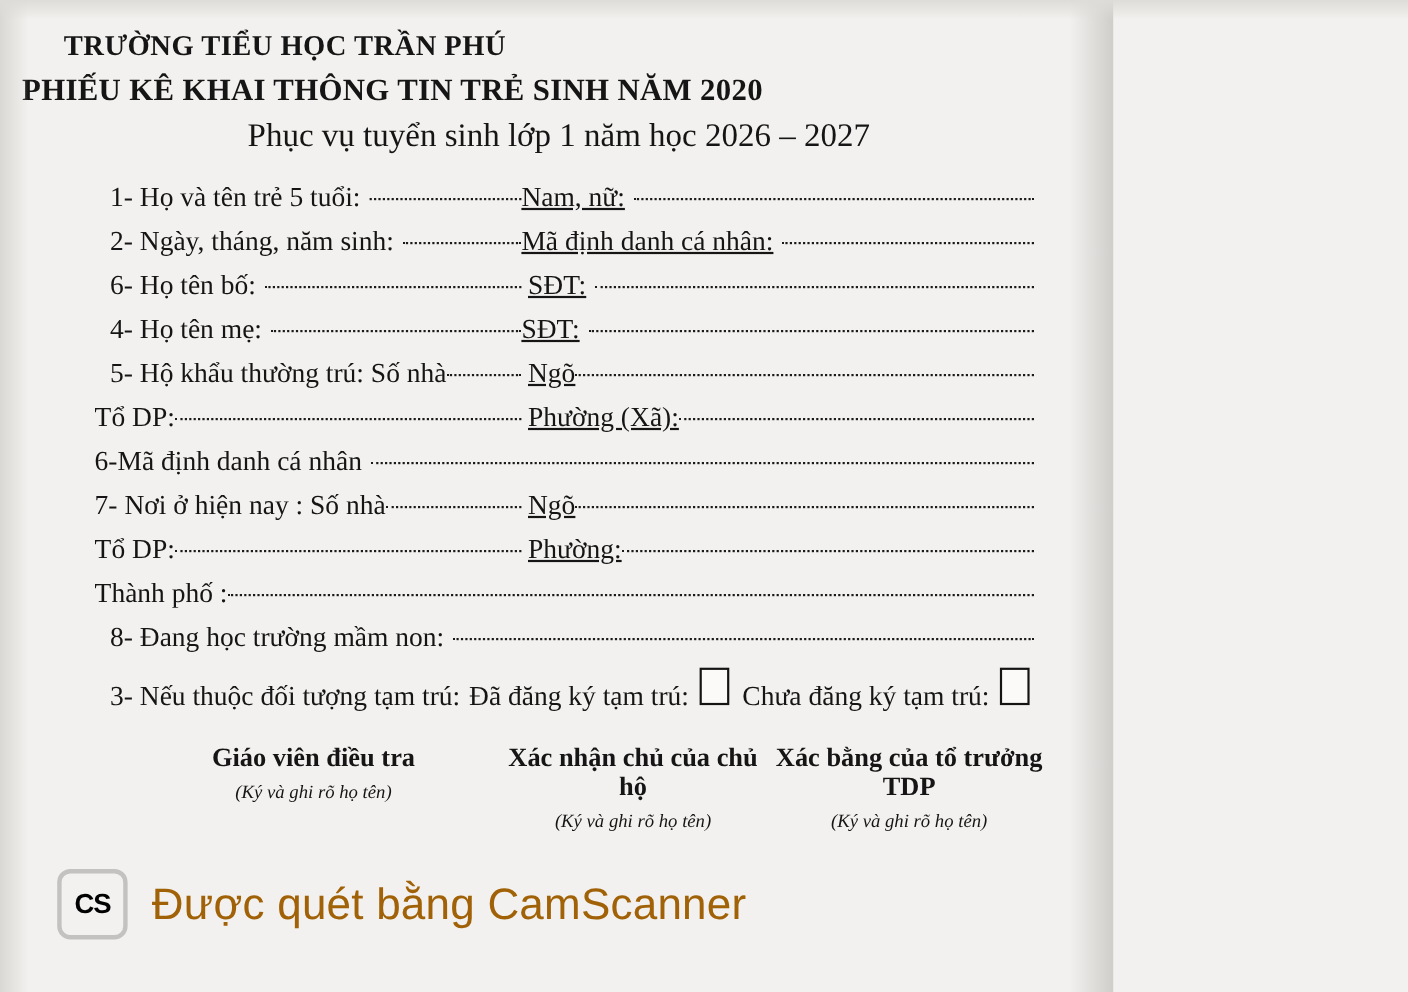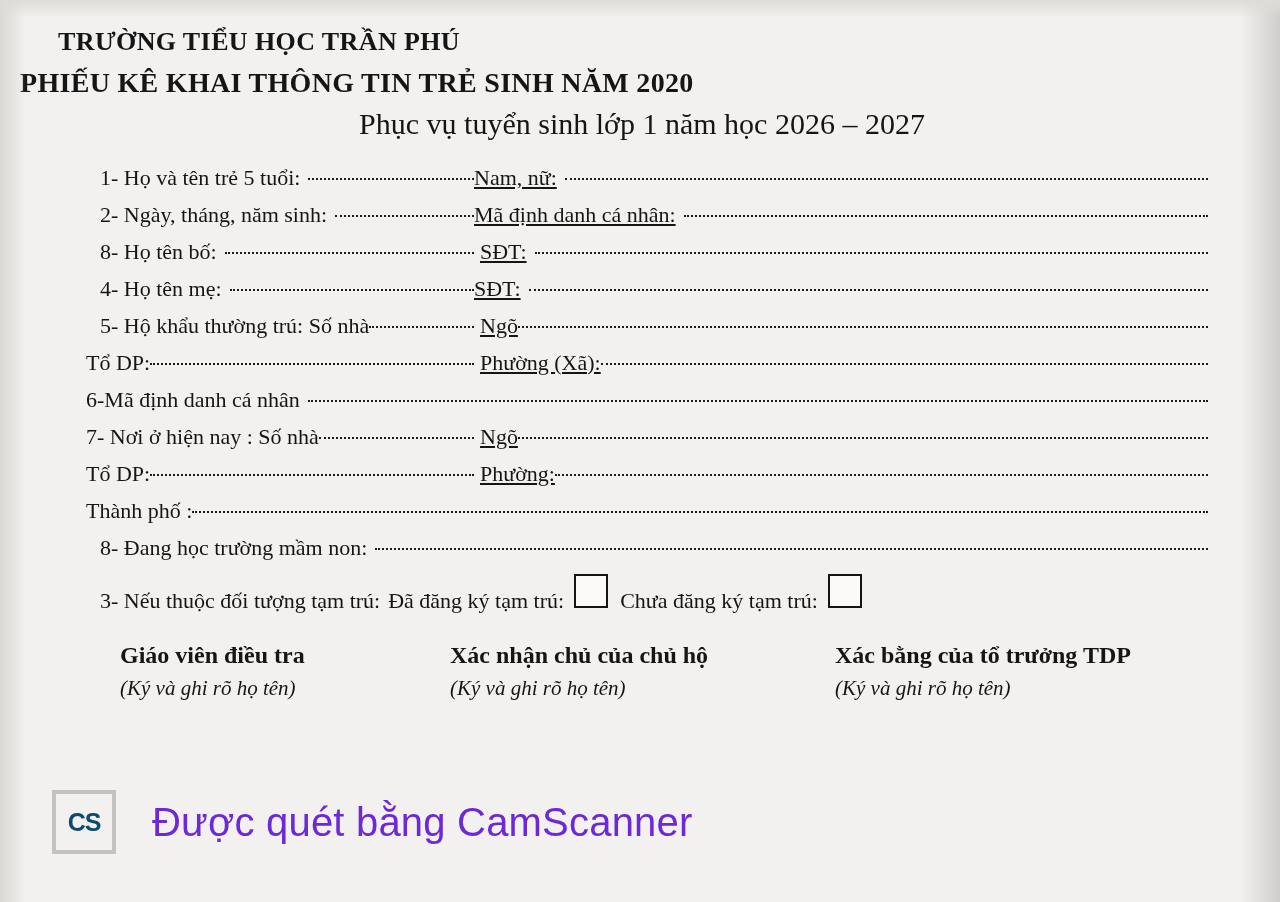--- a/index.html
+++ b/index.html
@@ -10,21 +10,21 @@
     width: 1280px;
     height: 902px;
     background: #f2f1ef;
     font-family: "Liberation Serif", serif;
     color: #151515;
     overflow: hidden;
     position: relative;
   }
   .page {
     position: relative;
-    width: 1280px;
+    width: 1012px;
     height: 902px;
     box-sizing: border-box;
     padding: 0;
   }
   
   .scan-shadow-left {
     position: absolute;
     left: 0; top: 0;
     width: 26px; height: 902px;
     background: linear-gradient(to right, #d9d8d4, rgba(242,241,239,0));
@@ -67,21 +67,21 @@
     text-align: center;
     font-size: 30px;
     margin-top: 8px;
     padding-left: 4px;
   }
 
   .form {
     margin-top: 26px;
     padding-left: 86px;
     padding-right: 72px;
-    font-size: 22px;
+    font-size: 25px;
     line-height: 1.0;
   }
   .row {
     display: flex;
     align-items: baseline;
     margin-bottom: 15px;
     white-space: nowrap;
   }
   .cell {
     display: flex;
@@ -116,62 +116,62 @@
     background: #fbfaf8;
   }
 
   .signatures {
     display: flex;
     margin-top: 30px;
     padding-left: 120px;
     padding-right: 60px;
   }
   .sig {
-    text-align: left;
+    text-align: center;
     flex: 1 1 0;
   }
   .sig.first { flex: 0 0 330px; }
   .sig-title {
     font-size: 24px;
     font-weight: bold;
   }
   .sig-note {
-    font-size: 21px;
+    font-size: 17px;
     font-style: italic;
     margin-top: 7px;
   }
 
   .watermark {
     position: absolute;
     left: 52px;
     top: 790px;
     display: flex;
     align-items: center;
     color: #b9b8b6;
     font-family: "Liberation Sans", sans-serif;
   }
   .cs-logo {
     width: 56px;
     height: 56px;
     border: 4px solid #c3c2c0;
-    border-radius: 0;
-    color: #0c4a6e;
+    border-radius: 12px;
+    color: #000000;
     font-size: 25px;
     font-weight: bold;
     display: flex;
     align-items: center;
     justify-content: center;
     letter-spacing: -1px;
     font-family: "Liberation Sans", sans-serif;
   }
   .cs-text {
     font-size: 40px;
-    margin-left: 36px;
+    margin-left: 22px;
     letter-spacing: .2px;
-    color: #6d28d9;
+    color: #a16207;
   }
 </style>
 </head>
 <body>
 
 <div class="page">
 
   <div class="scan-shadow-left"></div>
   <div class="scan-shadow-right"></div>
   <div class="scan-shadow-top"></div>
@@ -205,21 +205,21 @@
       </div>
       <div class="cell right">
         <span class="lbl">Mã định danh cá nhân:</span>
         <span class="gap-sm"></span>
         <span class="dots"></span>
       </div>
     </div>
 
     <div class="row">
       <div class="cell left">
-        <span class="lbl indent1">8- Họ tên bố:</span>
+        <span class="lbl indent1">6- Họ tên bố:</span>
         <span class="gap-sm"></span>
         <span class="dots"></span>
       </div>
       <div class="cell right">
         <span class="lbl indent2">SĐT:</span>
         <span class="gap-sm"></span>
         <span class="dots"></span>
       </div>
     </div>
 

